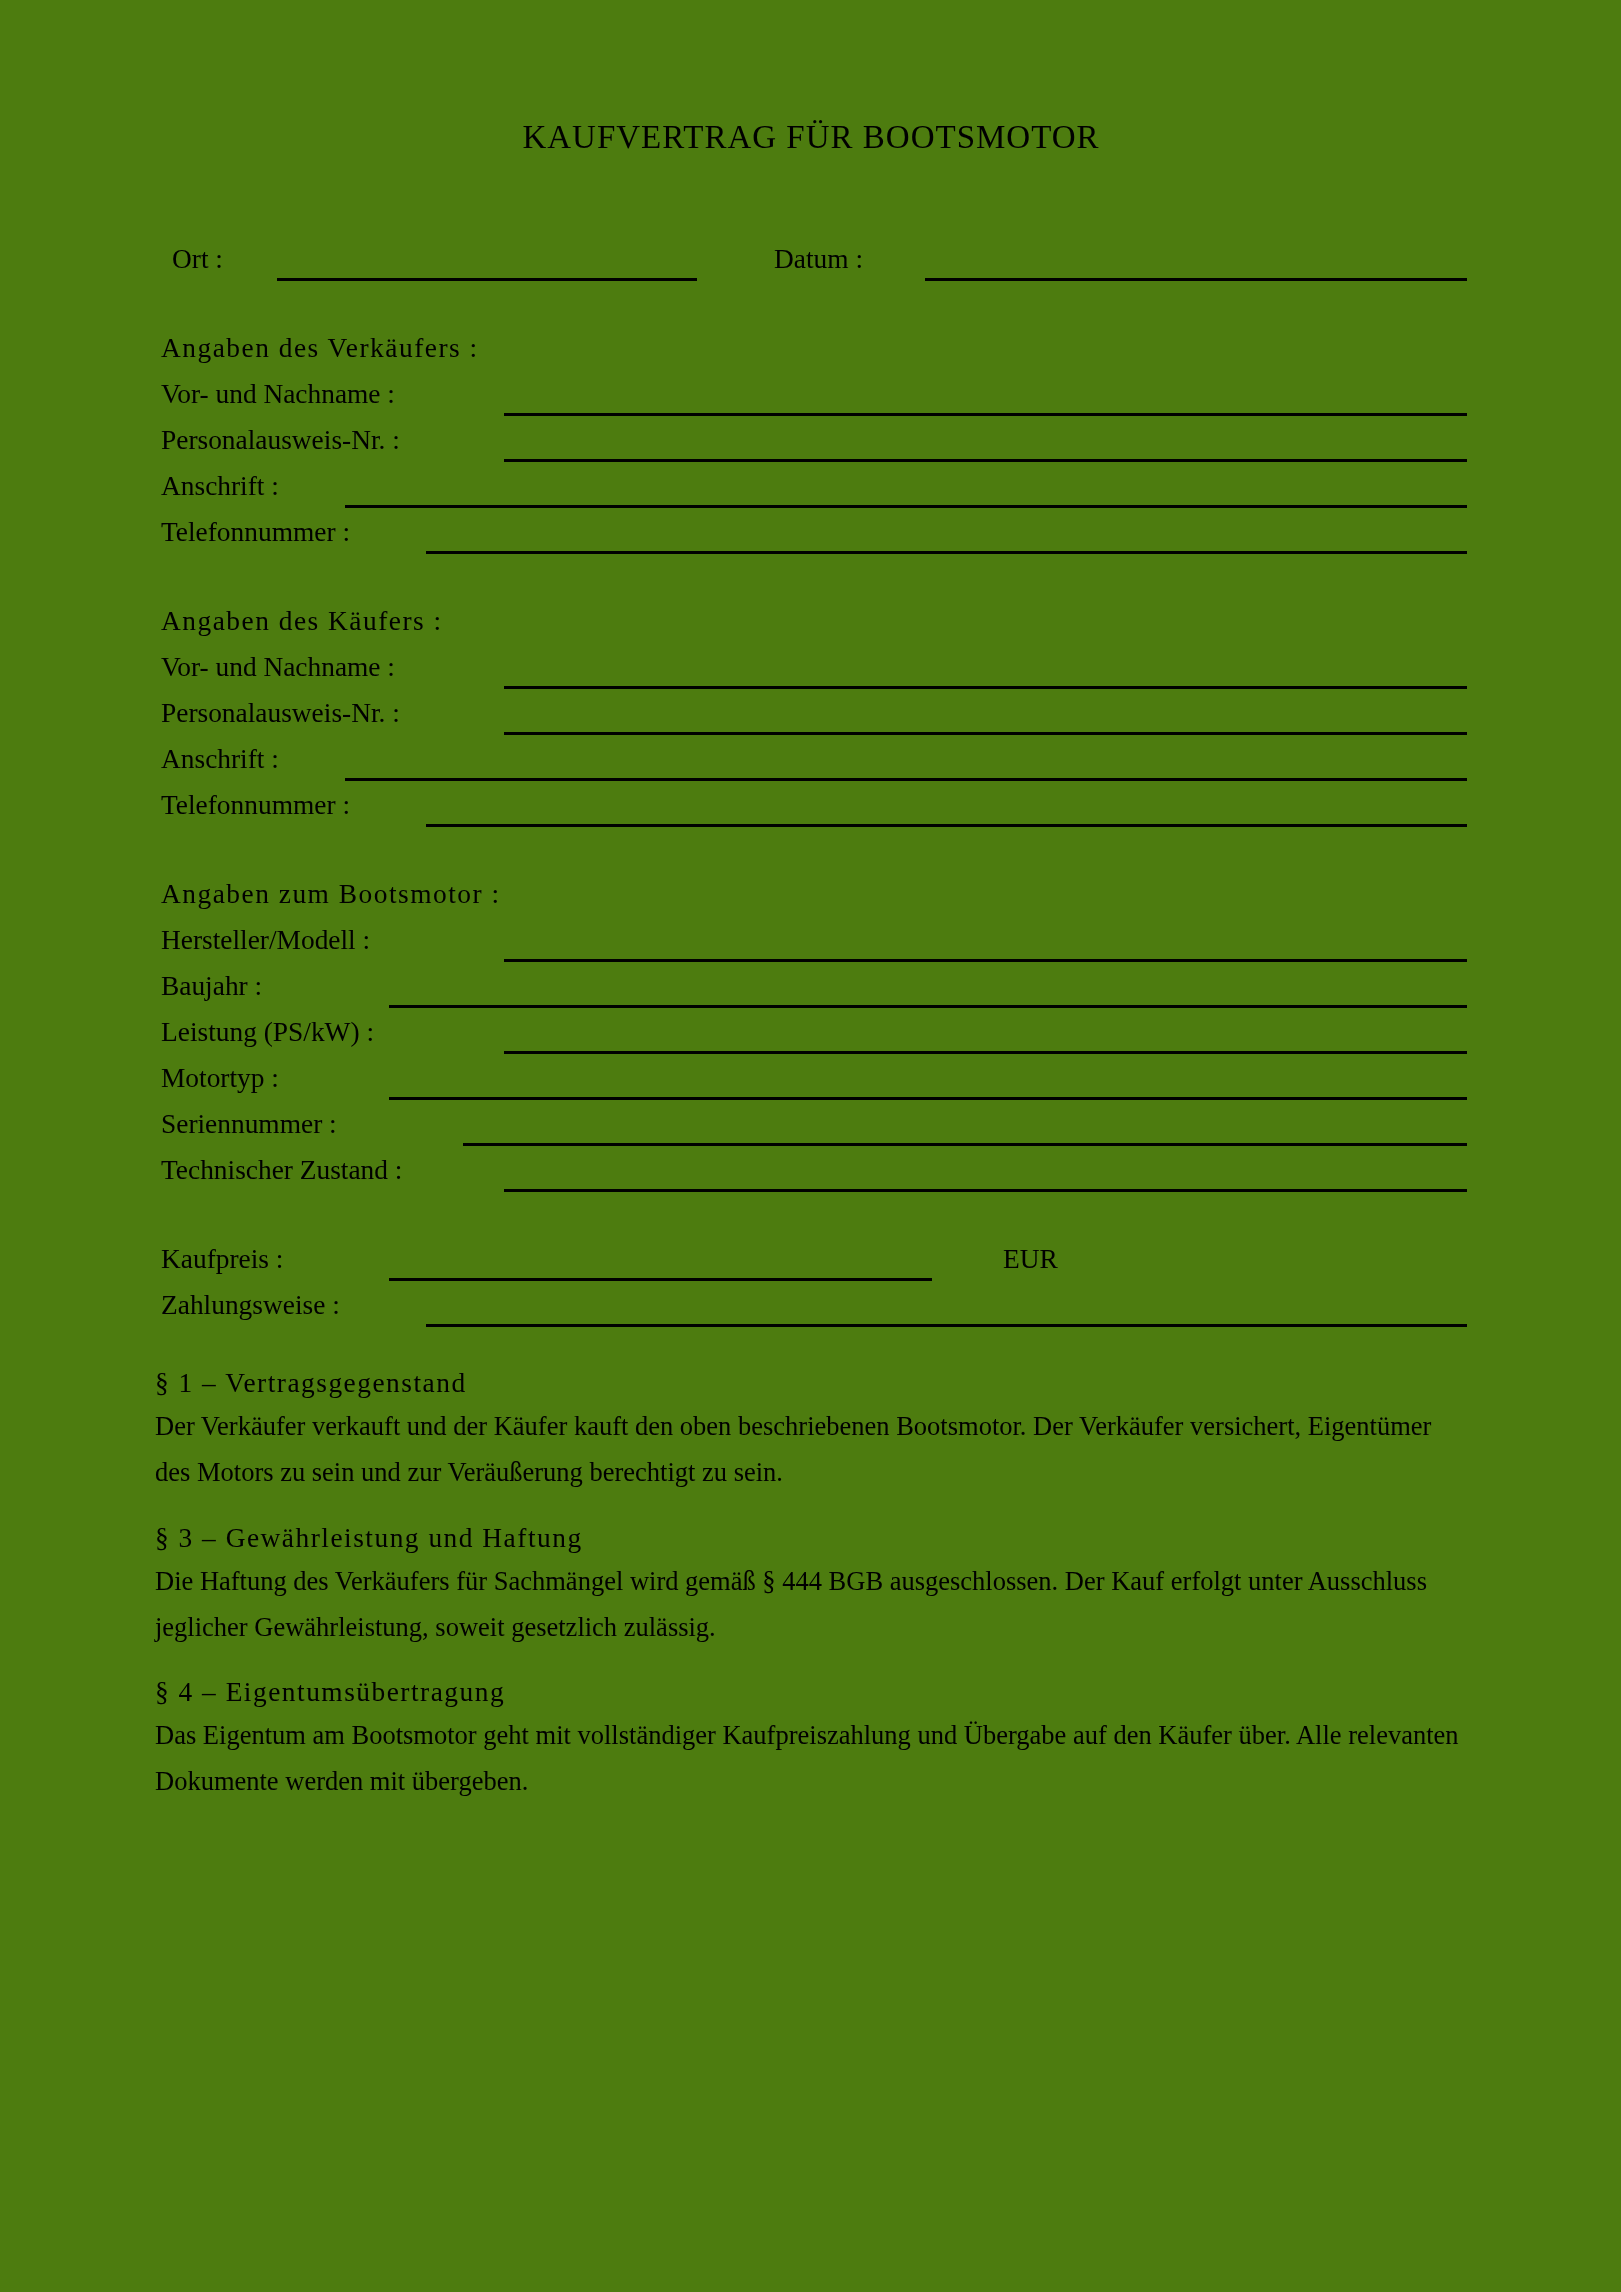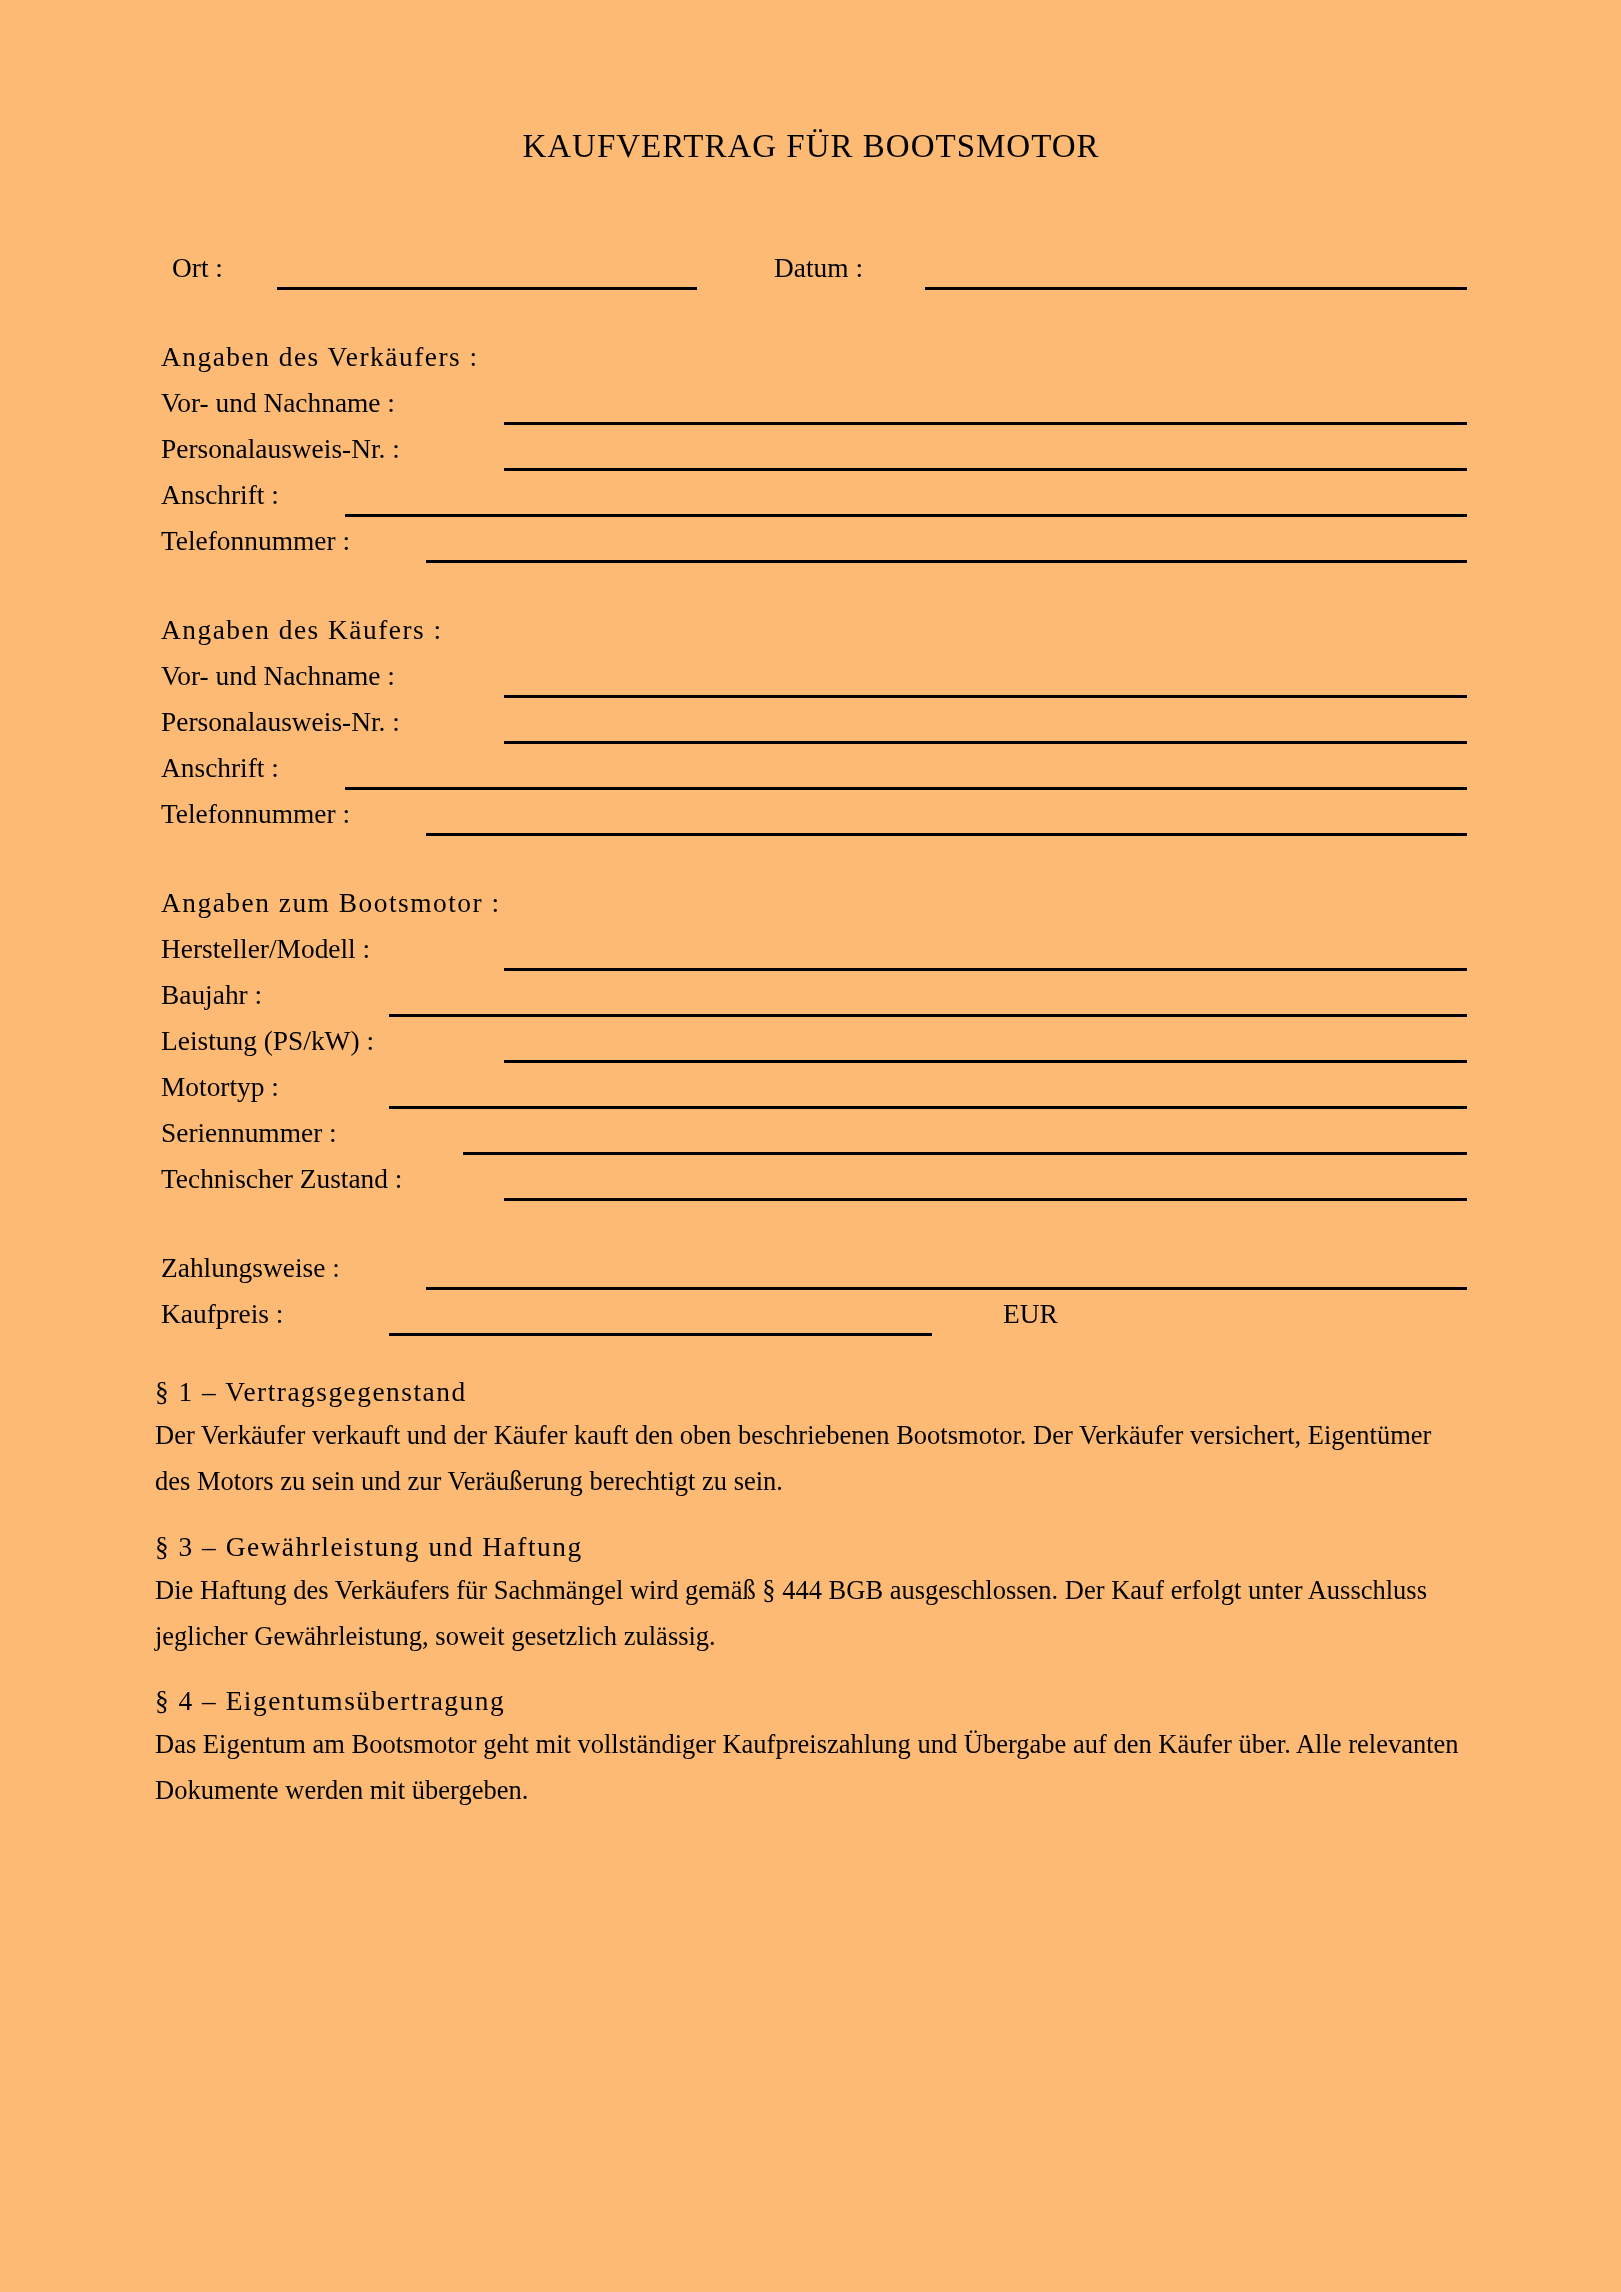--- a/index.html
+++ b/index.html
@@ -11,22 +11,22 @@
     width: 1621px;
     height: 2293px;
     font-family: "Liberation Serif", "DejaVu Serif", serif;
     color: #000000;
   }
   .page {
     position: relative;
     width: 1621px;
     height: 2293px;
     box-sizing: border-box;
-    padding: 9px 154px 0 155px;
-    background: #fdba74;
+    padding: 0 154px 0 155px;
+    background: #4d7c0f;
     overflow: hidden;
   }
   .title {
     margin: 0;
     padding-top: 116px;
     text-align: center;
     font-size: 33px;
     font-weight: normal;
     letter-spacing: 1px;
     line-height: 43px;
@@ -151,27 +151,27 @@
       <span class="fill" style="left:308px; right:0;"></span>
     </div>
     <div class="row">
       <span class="lbl">Technischer Zustand :</span>
       <span class="fill" style="left:349px; right:0;"></span>
     </div>
   </div>
 
   <div class="section">
     <div class="row">
-      <span class="lbl">Zahlungsweise :</span>
-      <span class="fill" style="left:271px; right:0;"></span>
-    </div>
-    <div class="row">
       <span class="lbl">Kaufpreis :</span>
       <span class="fill" style="left:234px; width:543px;"></span>
       <span class="lbl" style="left:848px;">EUR</span>
+    </div>
+    <div class="row">
+      <span class="lbl">Zahlungsweise :</span>
+      <span class="fill" style="left:271px; right:0;"></span>
     </div>
   </div>
 
   <div class="clauses">
     <div class="clause">
       <h3>§ 1 – Vertragsgegenstand</h3>
       <p>Der Verkäufer verkauft und der Käufer kauft den oben beschriebenen Bootsmotor. Der Verkäufer versichert, Eigentümer des Motors zu sein und zur Veräußerung berechtigt zu sein.</p>
     </div>
     <div class="clause">
       <h3>§ 3 – Gewährleistung und Haftung</h3>

